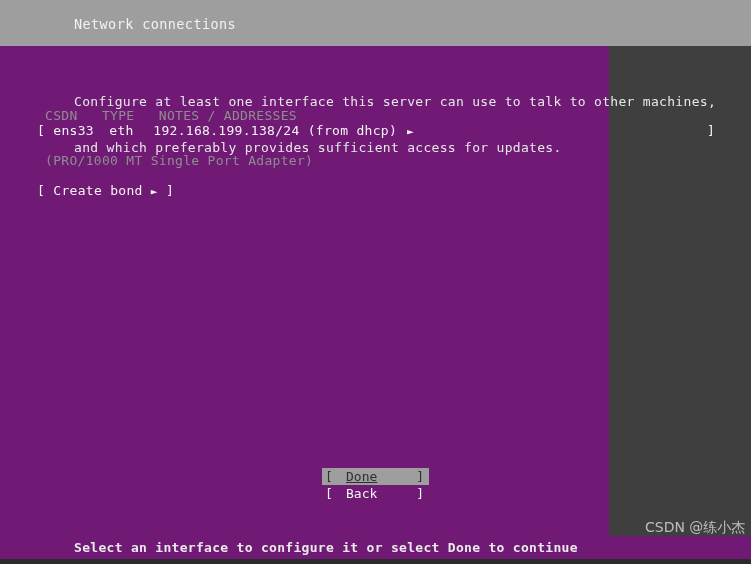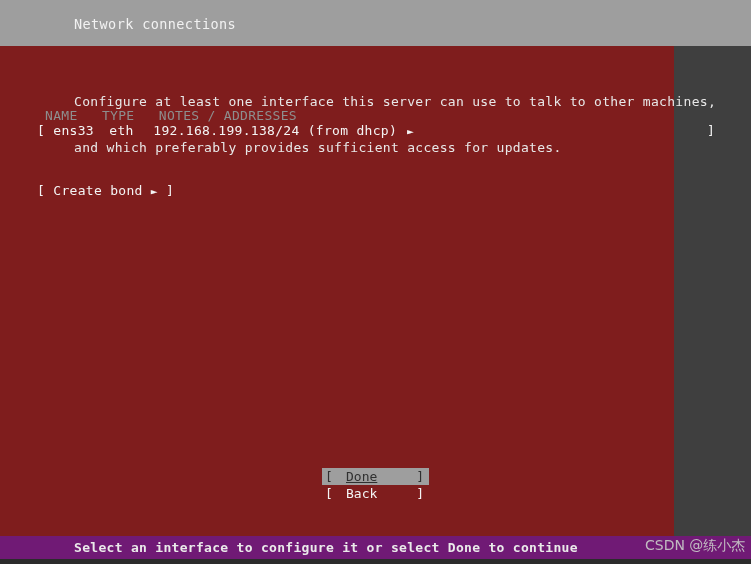--- a/index.html
+++ b/index.html
@@ -35,23 +35,23 @@
     color: #f2f2f2;
     font-size: 13.5px;
     letter-spacing: 0.4px;
     white-space: pre;
   }
 
   
   #body {
     position: absolute;
     left: 0; top: 46px;
-    width: 674px;
+    width: 609px;
     height: 490px;
-    background: #7f1d1d;
+    background: #701a75;
   }
 
   .intro {
     position: absolute;
     left: 74px;
     top: 18px;
     color: #e8e8e8;
     white-space: pre;
     letter-spacing: 0.3px;
   }
@@ -200,21 +200,21 @@
     left: 0;
     top: 559px;
     width: 751px;
     height: 5px;
     background: #2b2b2b;
   }
 
   .watermark {
     position: absolute;
     left: 645px;
-    top: 538px;
+    top: 520px;
     color: #c8c8c8;
     font-family: "DejaVu Sans", "Liberation Sans", sans-serif;
     font-size: 14px;
     white-space: pre;
     opacity: 0.92;
   }
 </style>
 </head>
 <body>
 
@@ -224,24 +224,25 @@
     <div class="title-text">Network connections</div>
   </div>
 
   <div id="body">
 
     <div class="intro">
       <div>Configure at least one interface this server can use to talk to other machines,</div>
       <div>and which preferably provides sufficient access for updates.</div>
     </div>
 
-    <div class="col-headers"><span>NAME</span>   <span>TYPE</span>   <span>NOTES / ADDRESSES</span></div>
+    <div class="col-headers"><span>CSDN</span>   <span>TYPE</span>   <span>NOTES / ADDRESSES</span></div>
 
     <div class="iface-row"><span class="brk-l">[</span> <span class="name">ens33</span><span class="type">eth</span><span class="notes">192.168.199.138/24 (from dhcp)</span><span class="arrow">►</span><span class="brk-r">]</span></div>
 
+    <div class="iface-detail l2">(PRO/1000 MT Single Port Adapter)</div>
 
     <div class="create-bond"><span>[</span> <span>Create bond</span> <span class="arrow">►</span> <span>]</span></div>
 
     <div class="buttons">
       <div class="btn selected">
         <span class="brk-l">[</span>
         <span class="lbl">Done</span>
         <span class="brk-r">]</span>
       </div>
       <div class="btn">

